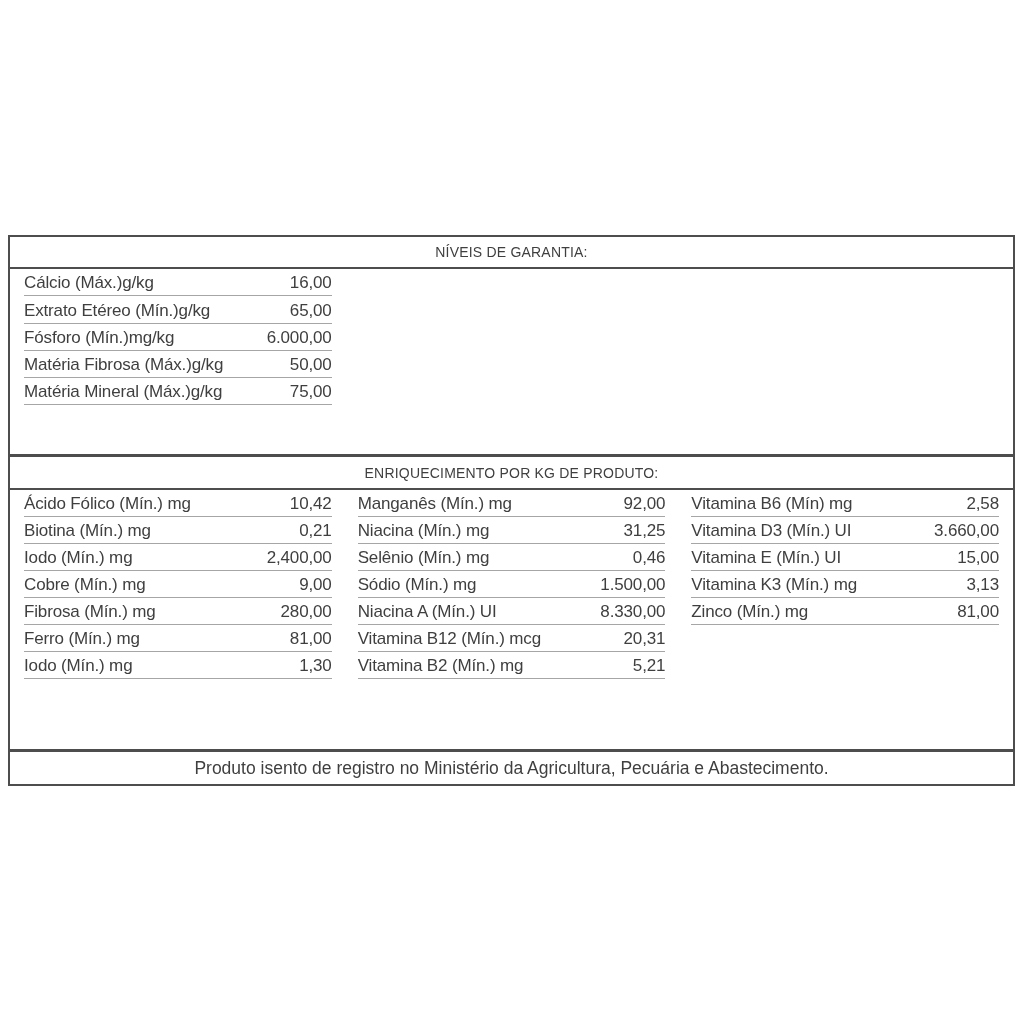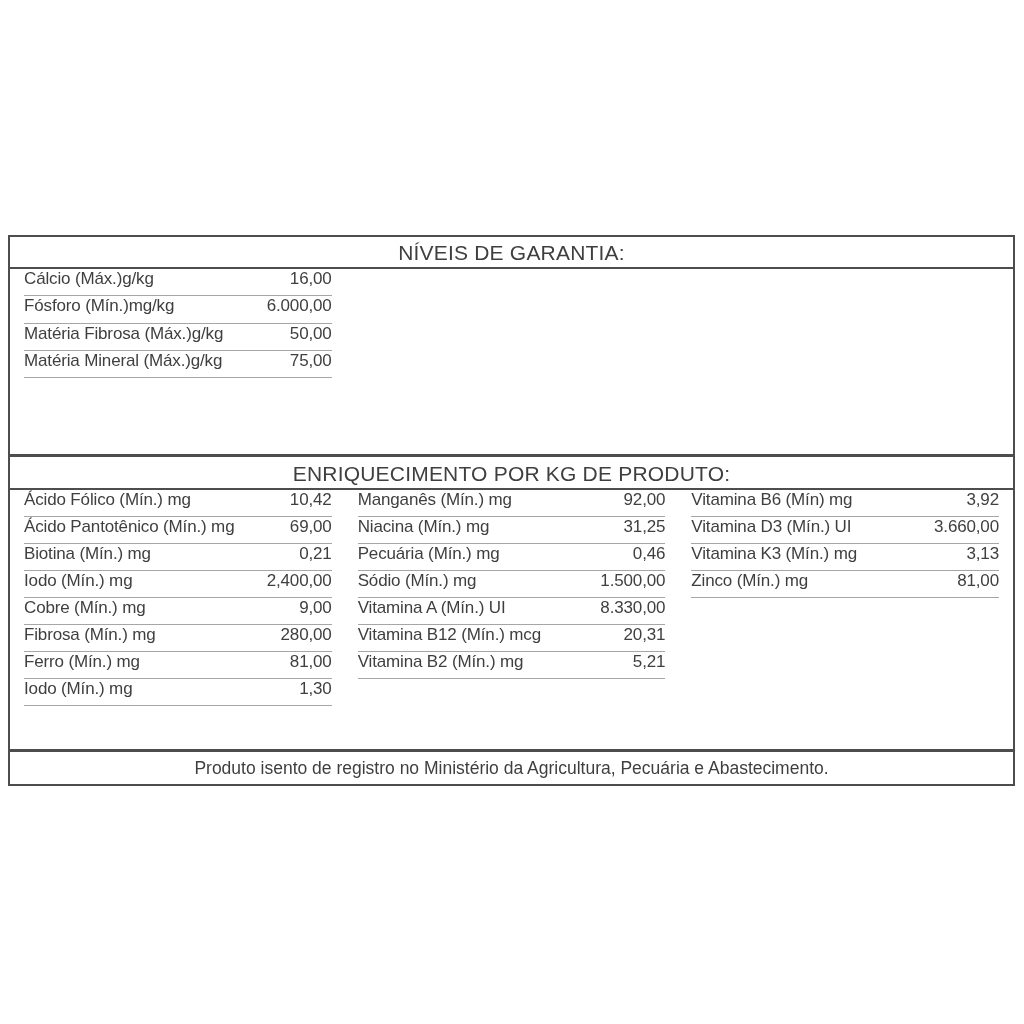--- a/index.html
+++ b/index.html
@@ -10,38 +10,38 @@
     color:var(--text, #3f3f3f);
     overflow:hidden;
   }
   .panel {
     position:absolute; left:8px; top:235px; width:1007px; height:551px;
     border:2px solid var(--border, #4d4d4d);
     display:flex; flex-direction:column; background:#ffffff;
   }
   .panel-header {
     flex:0 0 auto; height:32px; line-height:31px; text-align:center;
-    font-size:21px; letter-spacing:0.2px;
+    font-size:14px; letter-spacing:0.2px;
     border-bottom:2px solid var(--border, #4d4d4d);
   }
   .header2 {
     border-top:3px solid var(--border, #4d4d4d);
     height:36px; line-height:33px;text-align:center;
   }
   .section {
     flex:0 0 auto; display:grid; grid-template-columns:1fr 1fr 1fr;
     column-gap:26px; padding:0 14px; align-content:start;
   }
   .sec1 { height:185px; }
   .sec2 { height:259px; }
   .col { min-width:0; }
   .row {
-    display:flex; justify-content:space-between; 
+    display:flex; justify-content:space-between; align-items:flex-end;
     border-bottom:1px solid var(--row-line, #a6a6a6);
-    padding-bottom:18px;
+    padding-bottom:2px;
   }
   .sec1 .row { height:27.3px; }
   .sec2 .row { height:27px; }
   .lbl, .val { font-size:17px; letter-spacing:-0.15px; white-space:nowrap; }
   .panel-footer {
     flex:1 1 auto; border-top:3px solid var(--border, #4d4d4d);
     display:flex; align-items:center; justify-content:center;
     text-align:left; font-size:17.5px;
   }
 </style>
@@ -53,20 +53,24 @@
 
     <div class="panel-header">NÍVEIS DE GARANTIA:</div>
 
     <div class="section sec1">
       <div class="col">
           <div class="row">
             <span class="lbl">Cálcio (Máx.)g/kg</span>
             <span class="val">16,00</span>
           </div>
           <div class="row">
+            <span class="lbl">Extrato Etéreo (Mín.)g/kg</span>
+            <span class="val">65,00</span>
+          </div>
+          <div class="row">
             <span class="lbl">Fósforo (Mín.)mg/kg</span>
             <span class="val">6.000,00</span>
           </div>
           <div class="row">
             <span class="lbl">Matéria Fibrosa (Máx.)g/kg</span>
             <span class="val">50,00</span>
           </div>
           <div class="row">
             <span class="lbl">Matéria Mineral (Máx.)g/kg</span>
             <span class="val">75,00</span>
@@ -75,24 +79,20 @@
       <div class="col"></div>
     </div>
 
     <div class="panel-header header2">ENRIQUECIMENTO POR KG DE PRODUTO:</div>
 
     <div class="section sec2">
       <div class="col">
           <div class="row">
             <span class="lbl">Ácido Fólico (Mín.) mg</span>
             <span class="val">10,42</span>
-          </div>
-          <div class="row">
-            <span class="lbl">Ácido Pantotênico (Mín.) mg</span>
-            <span class="val">69,00</span>
           </div>
           <div class="row">
             <span class="lbl">Biotina (Mín.) mg</span>
             <span class="val">0,21</span>
           </div>
           <div class="row">
             <span class="lbl">Iodo (Mín.) mg</span>
             <span class="val">2,400,00</span>
           </div>
           <div class="row">
@@ -115,48 +115,52 @@
       <div class="col">
           <div class="row">
             <span class="lbl">Manganês (Mín.) mg</span>
             <span class="val">92,00</span>
           </div>
           <div class="row">
             <span class="lbl">Niacina (Mín.) mg</span>
             <span class="val">31,25</span>
           </div>
           <div class="row">
-            <span class="lbl">Pecuária (Mín.) mg</span>
+            <span class="lbl">Selênio (Mín.) mg</span>
             <span class="val">0,46</span>
           </div>
           <div class="row">
             <span class="lbl">Sódio (Mín.) mg</span>
             <span class="val">1.500,00</span>
           </div>
           <div class="row">
-            <span class="lbl">Vitamina A (Mín.) UI</span>
+            <span class="lbl">Niacina A (Mín.) UI</span>
             <span class="val">8.330,00</span>
           </div>
           <div class="row">
             <span class="lbl">Vitamina B12 (Mín.) mcg</span>
             <span class="val">20,31</span>
           </div>
           <div class="row">
             <span class="lbl">Vitamina B2 (Mín.) mg</span>
             <span class="val">5,21</span>
           </div>
         </div>
       <div class="col">
           <div class="row">
             <span class="lbl">Vitamina B6 (Mín) mg</span>
-            <span class="val">3,92</span>
+            <span class="val">2,58</span>
           </div>
           <div class="row">
             <span class="lbl">Vitamina D3 (Mín.) UI</span>
             <span class="val">3.660,00</span>
+          </div>
+          <div class="row">
+            <span class="lbl">Vitamina E (Mín.) UI</span>
+            <span class="val">15,00</span>
           </div>
           <div class="row">
             <span class="lbl">Vitamina K3 (Mín.) mg</span>
             <span class="val">3,13</span>
           </div>
           <div class="row">
             <span class="lbl">Zinco (Mín.) mg</span>
             <span class="val">81,00</span>
           </div>
         </div>

